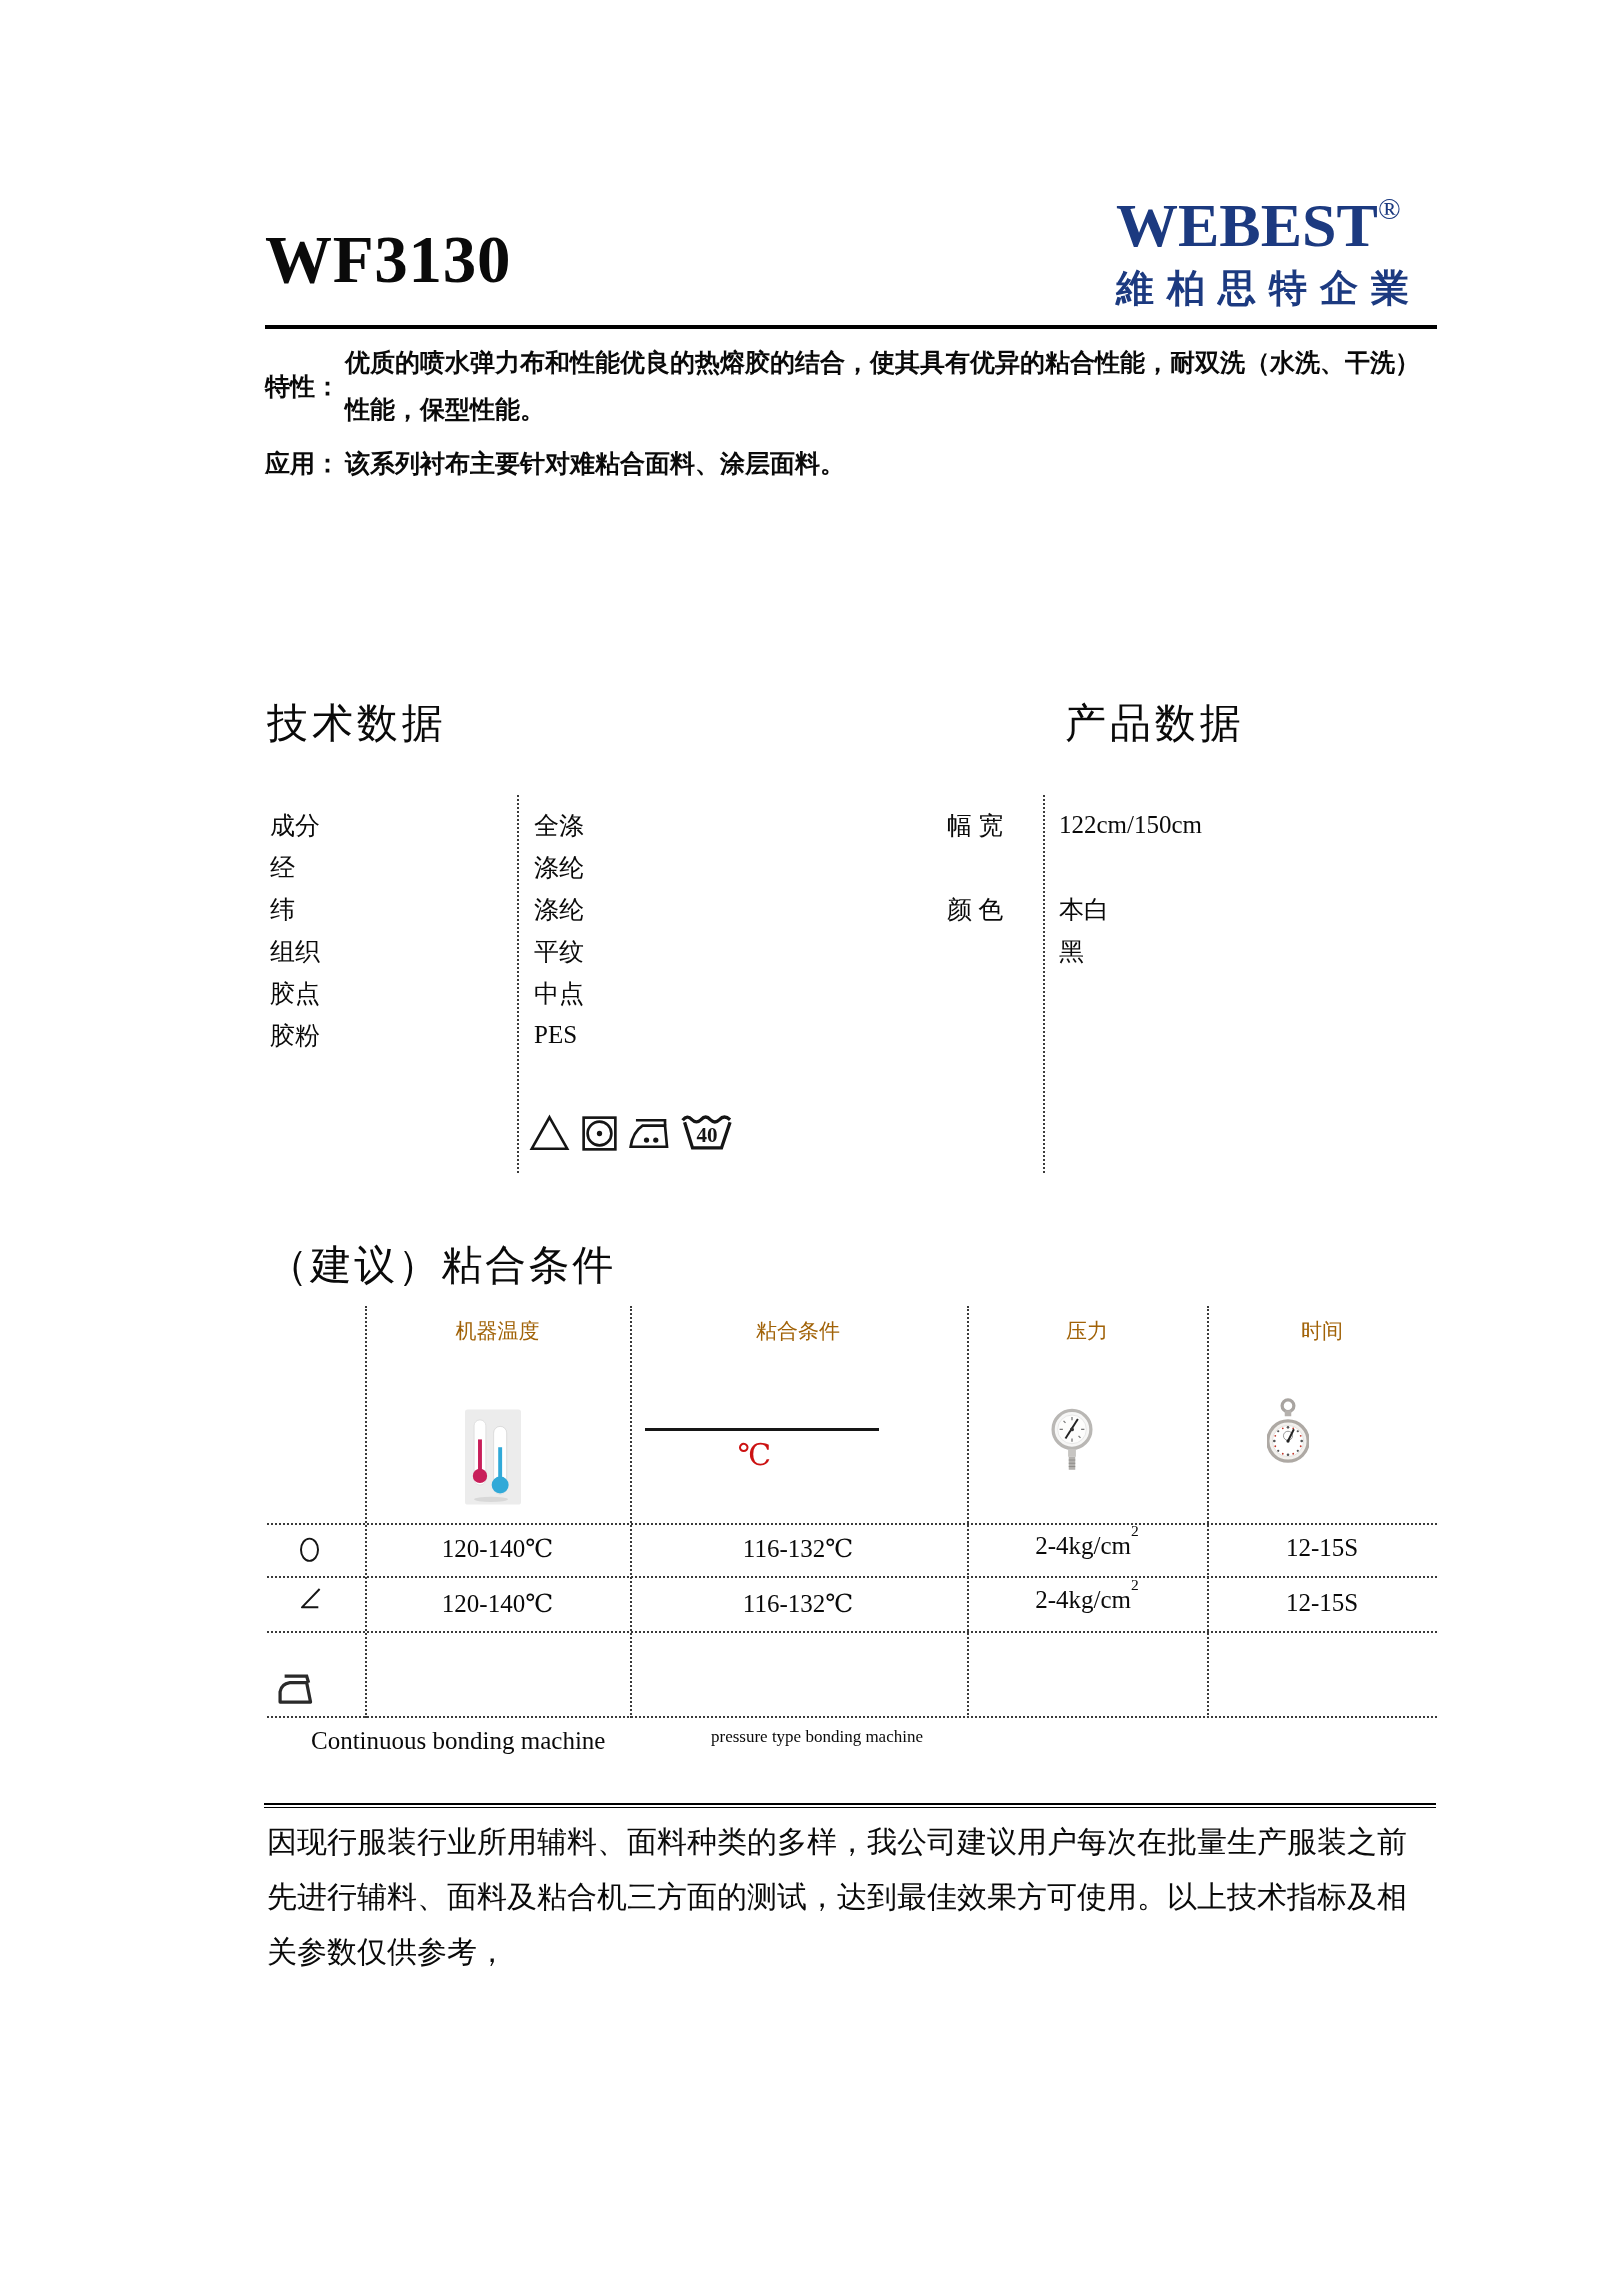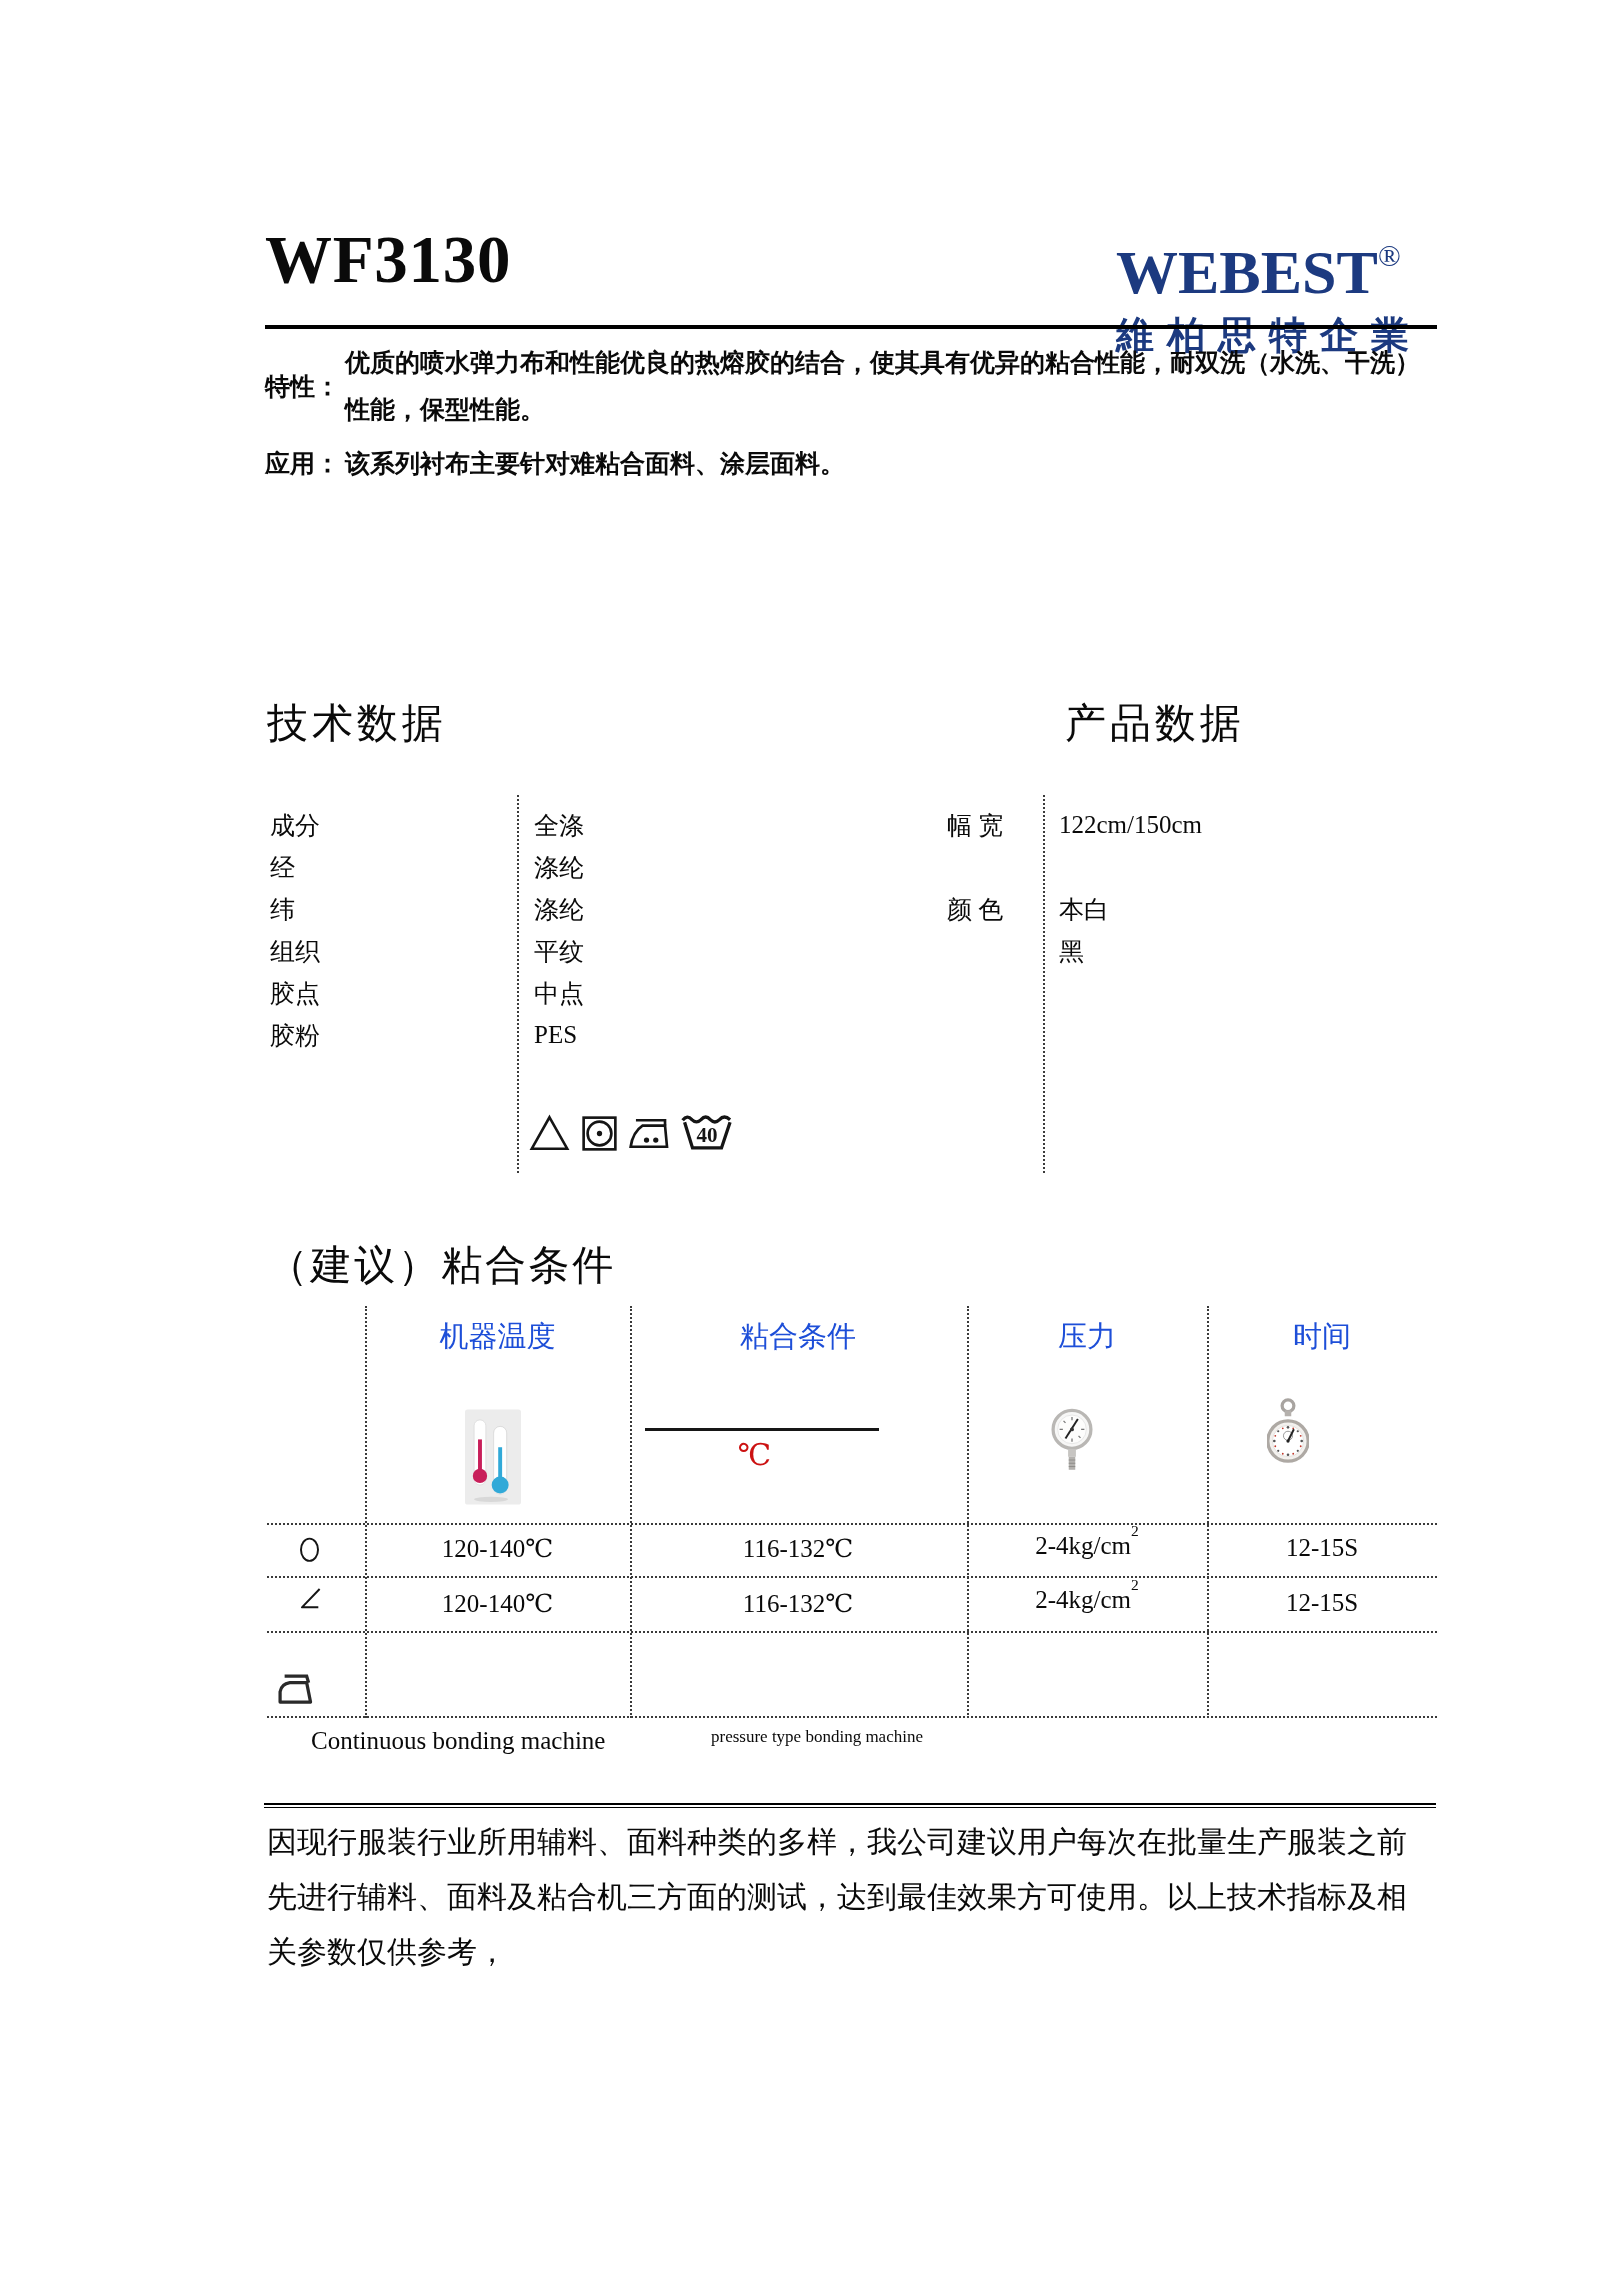--- a/index.html
+++ b/index.html
@@ -6,21 +6,21 @@
   .page{
     position:relative;width:1623px;height:2295px;background:#ffffff;
     font-family:"Liberation Serif","DejaVu Serif",serif;color:#0a0a0a;
     margin:0 auto;overflow:hidden;
   }
   .abs{position:absolute;}
 
   
   #product-code{left:265px;top:226px;font-size:67px;font-weight:bold;line-height:1;letter-spacing:0.7px;}
   #logo{left:1116px;top:194px;width:314px;color:#1c3a80;}
-  #logo .brand-row{font-size:62px;font-weight:bold;line-height:1;white-space:nowrap;letter-spacing:0px;margin-top:47px;}
+  #logo .brand-row{font-size:62px;font-weight:bold;line-height:1;white-space:nowrap;letter-spacing:0px;}
   #logo .reg{font-size:30px;vertical-align:top;position:relative;top:0px;font-weight:normal;}
   #logo .company{font-size:38px;font-weight:bold;letter-spacing:13px;margin-top:6.5px;white-space:nowrap;
     font-family:"Liberation Sans","DejaVu Sans",sans-serif;}
   #header-rule{left:265px;top:325px;width:1172px;height:3.9px;background:#000;}
 
   
   #intro{left:265px;top:339px;width:1178px;font-size:25px;line-height:47px;}
   .intro-row{display:flex;align-items:center;font-weight:bold;}
   .intro-label{width:80px;flex:none;}
   .intro-text{width:1097px;}
@@ -45,21 +45,21 @@
   sup.s2{font-size:0.62em;position:relative;top:-0.55em;}
 
   
   #care-icons{left:529px;top:1107px;display:flex;align-items:flex-end;gap:10.5px;height:45px;}
   #care-icons svg{display:block;}
 
   
   #bond-table{left:267px;top:1306px;width:1170px;height:412px;}
   #bond-table .vline{position:absolute;top:0;height:412px;border-left:2px dotted #3a3a3a;width:0;}
   #bond-table .hline{position:absolute;left:0;width:1170px;border-top:2px dotted #3a3a3a;height:0;}
-  #bond-table .bond-head{position:absolute;top:10.5px;font-size:29px;color:#1d4ed8;text-align:center;
+  #bond-table .bond-head{position:absolute;top:10.5px;font-size:21px;color:#a16207;text-align:center;
     font-family:"Liberation Sans","DejaVu Sans",sans-serif;font-weight:normal;}
   #bond-table .cell{position:absolute;font-size:25px;text-align:center;}
   #temp-line{position:absolute;left:378px;top:122px;width:234px;height:2.6px;background:#161616;}
   #celsius{position:absolute;left:363px;top:131px;width:249px;text-align:center;font-size:30px;color:#cc1212;}
   #machine-label-1{left:311px;top:1727px;font-size:25px;}
   #machine-label-2{left:711px;top:1727px;font-size:17px;}
 
   
   #footer-rule{left:264px;top:1803px;width:1172px;height:5.2px;border-top:2.6px solid #000;border-bottom:0.7px solid #000;box-sizing:border-box;}
   #footer-note{left:267px;top:1814px;width:1160px;font-size:30px;line-height:55px;}

